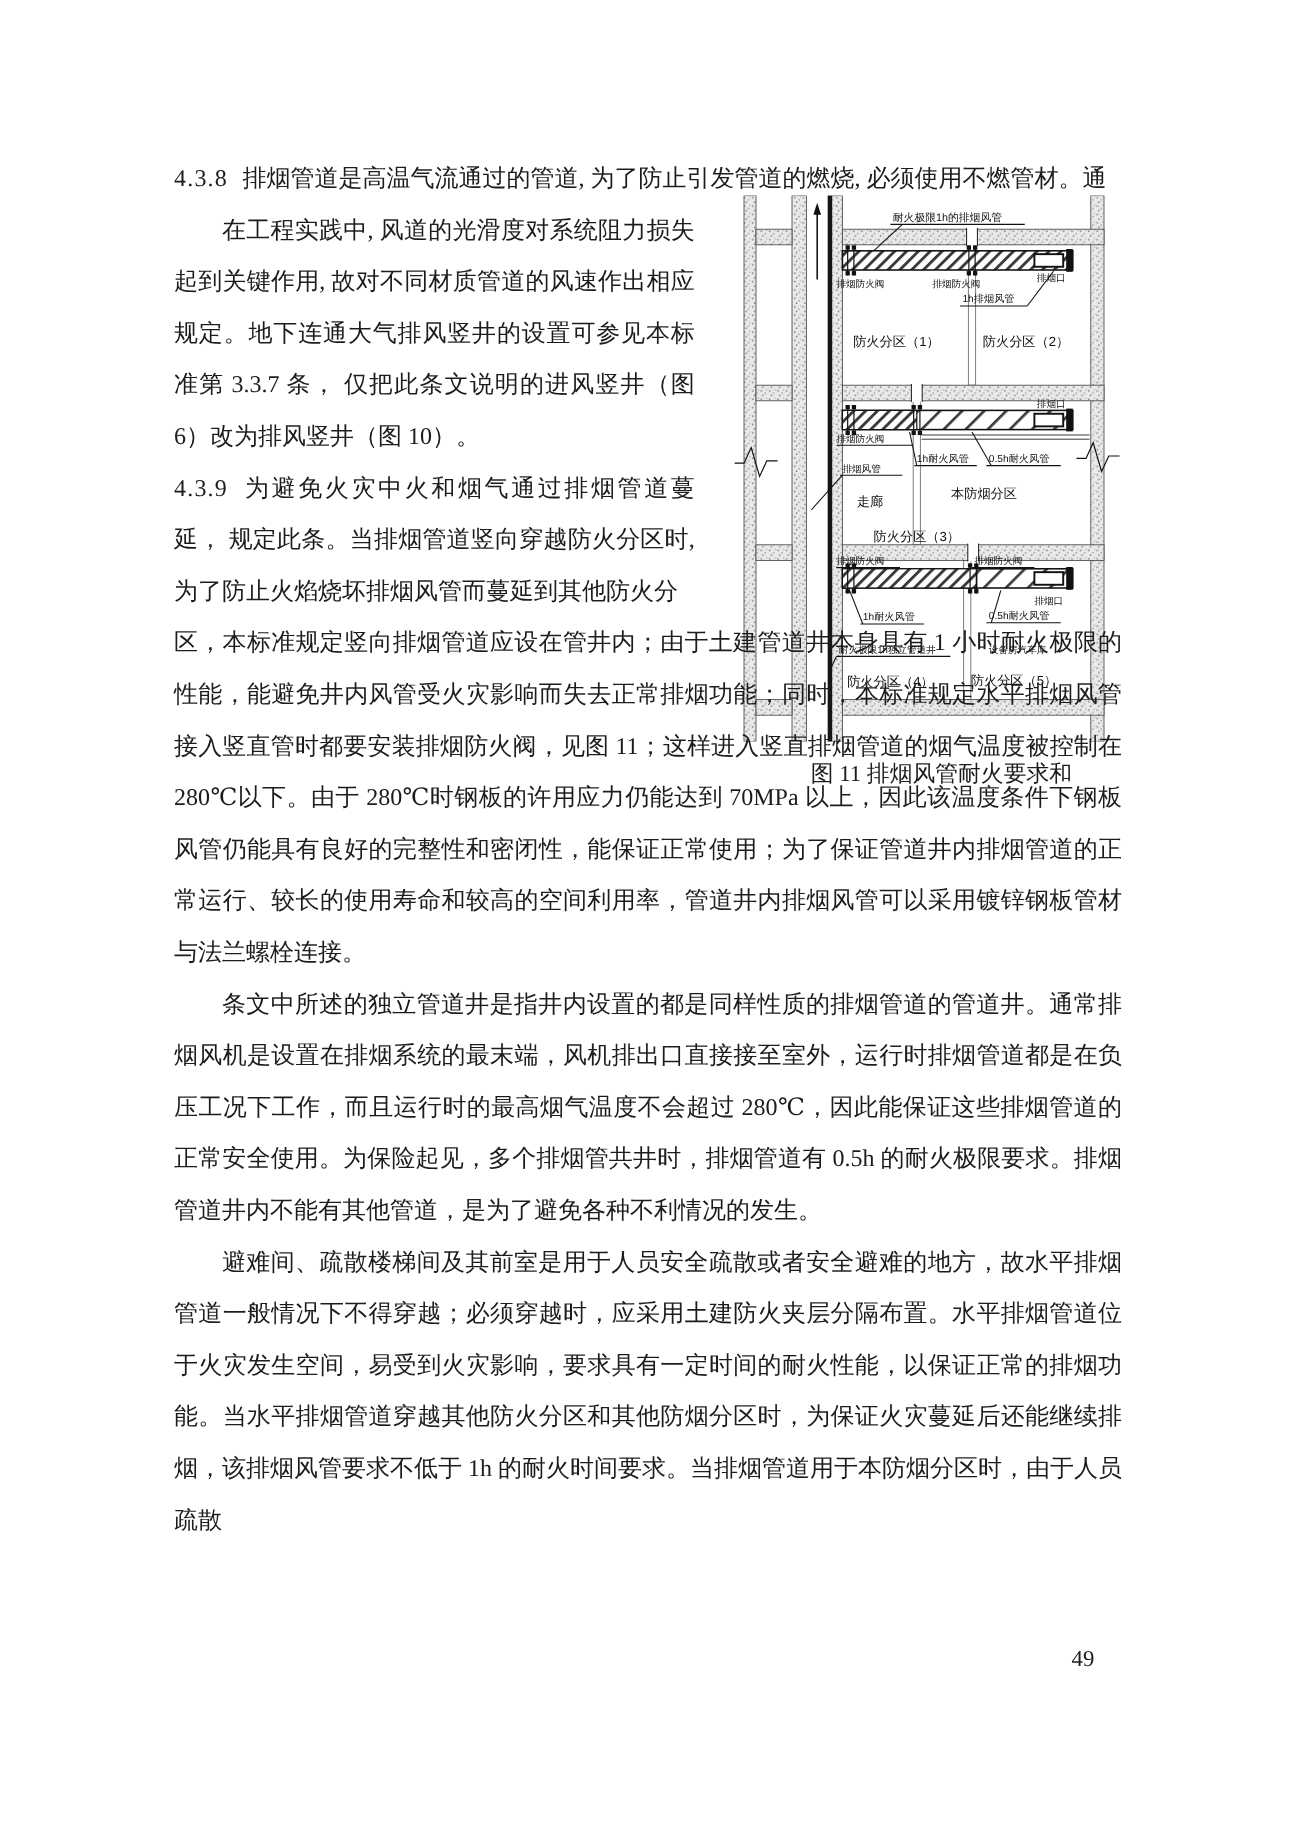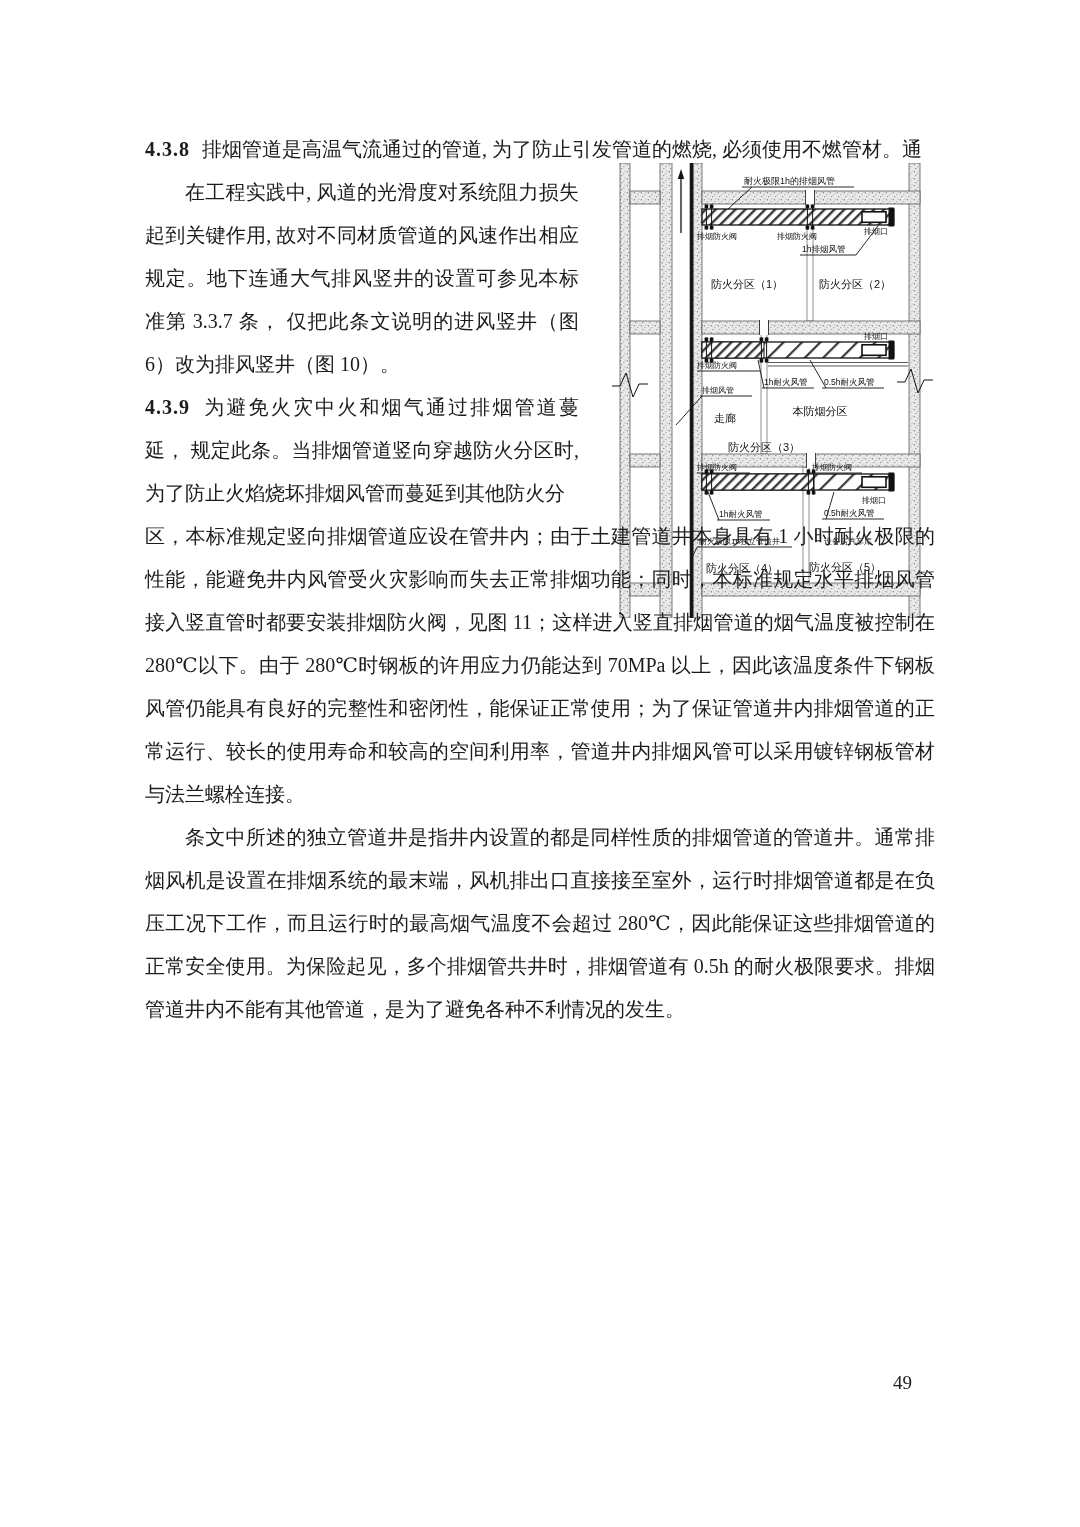--- a/index.html
+++ b/index.html
@@ -11,21 +11,21 @@
     color:#1c1c1c;
     overflow:hidden;
   }
   .textcol{
     position:absolute;left:145px;top:128px;width:790px;
     font-size:20px;line-height:43px;text-align:justify;
   }
   .textcol p{margin:0;padding:0;}
   .narrow{width:434px;}
   .indent{text-indent:2em;}
-  .secnum{font-weight:bold;padding-right:12px;letter-spacing:1px;}
+  .secnum{font-weight:normal;padding-right:12px;letter-spacing:1px;}
   .figwrap{
     position:absolute;left:612px;top:163px;width:345px;
   }
   .figcaption{
     margin-top:6px;text-align:center;
     font-size:19px;line-height:33px;color:#1c1c1c;
   }
   .dlabel{
     font-family:"Liberation Sans","DejaVu Sans",sans-serif;
     fill:#111111;
@@ -225,29 +225,31 @@
         <text class="dlabel" x="250" y="340" font-size="8">排烟口</text>
         <text class="dlabel" x="107" y="354" font-size="8.5">1h耐火风管</text>
         <text class="dlabel" x="212" y="353" font-size="8.5">0.5h耐火风管</text>
         <text class="dlabel" x="87" y="381" font-size="8">耐火极限1h独立管道井</text>
         <text class="dlabel" x="236" y="381" font-size="8" text-anchor="middle">设备房汽车库</text>
         <text class="dlabel" x="130" y="409" font-size="11" text-anchor="middle">防火分区（4）</text>
         <text class="dlabel" x="233" y="408" font-size="11" text-anchor="middle">防火分区（5）</text>
       </g>
     </svg>
     <div class="figcaption">
+      <div>图 11 排烟风管耐火要求和</div>
     </div>
   </div>
 
   <div class="textcol">
     <p><b class="secnum">4.3.8</b><span>排烟管道是高温气流通过的管道, 为了防止引发管道的燃烧, 必须使用不燃管材。通</span></p>
     <div class="narrow">
       <p class="indent">在工程实践中, 风道的光滑度对系统阻力损失起到关键作用, 故对不同材质管道的风速作出相应规定。地下连通大气排风竖井的设置可参见本标准第 3.3.7 条， 仅把此条文说明的进风竖井（图 6）改为排风竖井（图 10）。</p>
       <p><b class="secnum">4.3.9</b><span>为避免火灾中火和烟气通过排烟管道蔓延， 规定此条。当排烟管道竖向穿越防火分区时, 为了防止火焰烧坏排烟风管而蔓延到其他防火分</span></p>
     </div>
     <div>
       <p>区，本标准规定竖向排烟管道应设在管井内；由于土建管道井本身具有 1 小时耐火极限的性能，能避免井内风管受火灾影响而失去正常排烟功能；同时，本标准规定水平排烟风管接入竖直管时都要安装排烟防火阀，见图 11；这样进入竖直排烟管道的烟气温度被控制在 280℃以下。由于 280℃时钢板的许用应力仍能达到 70MPa 以上，因此该温度条件下钢板风管仍能具有良好的完整性和密闭性，能保证正常使用；为了保证管道井内排烟管道的正常运行、较长的使用寿命和较高的空间利用率，管道井内排烟风管可以采用镀锌钢板管材与法兰螺栓连接。</p>
       <p class="indent">条文中所述的独立管道井是指井内设置的都是同样性质的排烟管道的管道井。通常排烟风机是设置在排烟系统的最末端，风机排出口直接接至室外，运行时排烟管道都是在负压工况下工作，而且运行时的最高烟气温度不会超过 280℃，因此能保证这些排烟管道的正常安全使用。为保险起见，多个排烟管共井时，排烟管道有 0.5h 的耐火极限要求。排烟管道井内不能有其他管道，是为了避免各种不利情况的发生。</p>
+      <p class="indent">避难间、疏散楼梯间及其前室是用于人员安全疏散或者安全避难的地方，故水平排烟管道一般情况下不得穿越；必须穿越时，应采用土建防火夹层分隔布置。水平排烟管道位于火灾发生空间，易受到火灾影响，要求具有一定时间的耐火性能，以保证正常的排烟功能。当水平排烟管道穿越其他防火分区和其他防烟分区时，为保证火灾蔓延后还能继续排烟，该排烟风管要求不低于 1h 的耐火时间要求。当排烟管道用于本防烟分区时，由于人员疏散</p>
     </div>
   </div>
 
   <div class="pageno">49</div>
 </div>
 
 </body></html>

